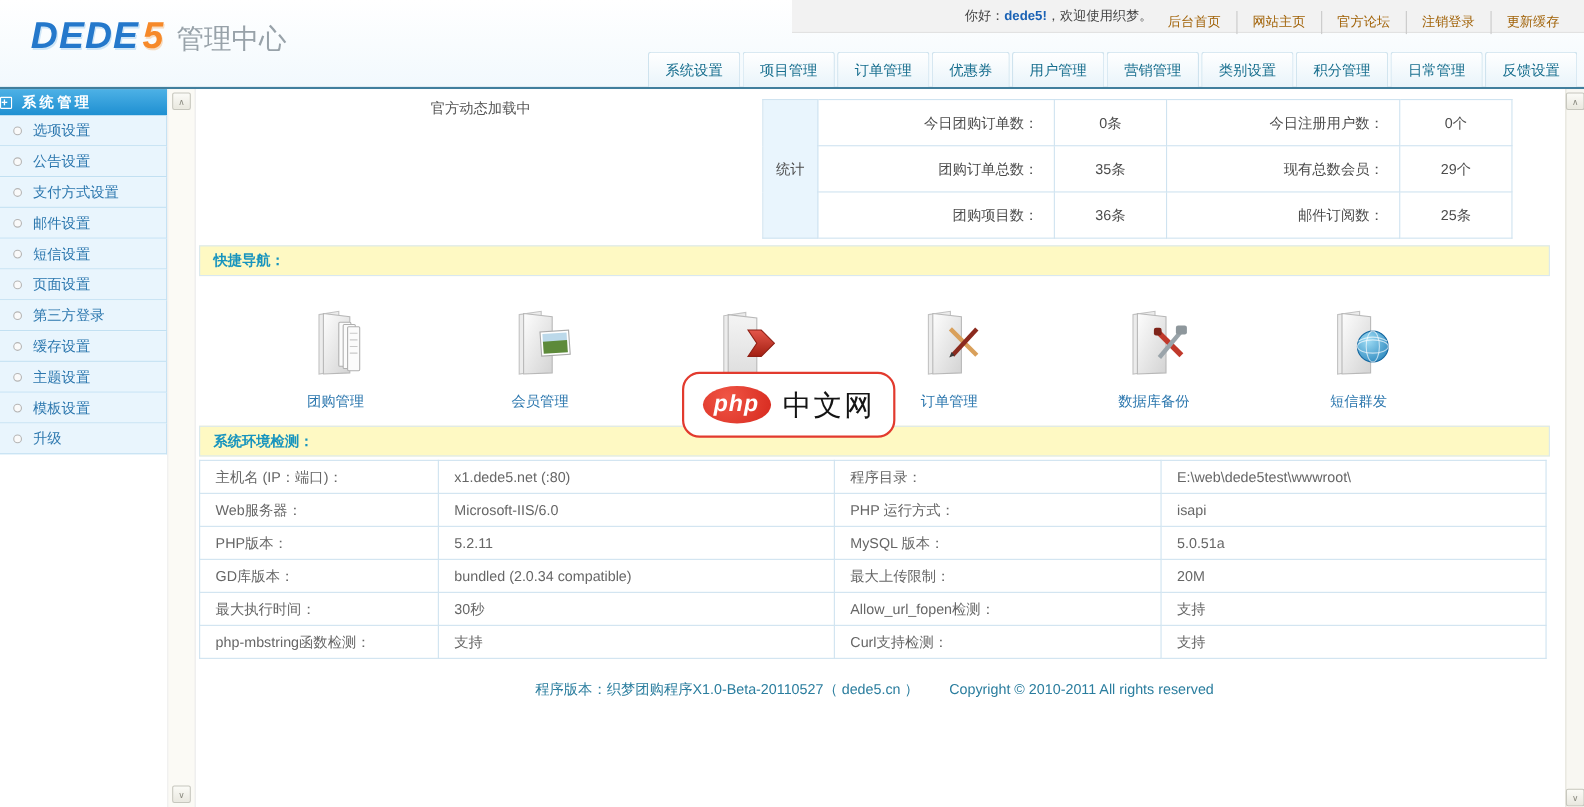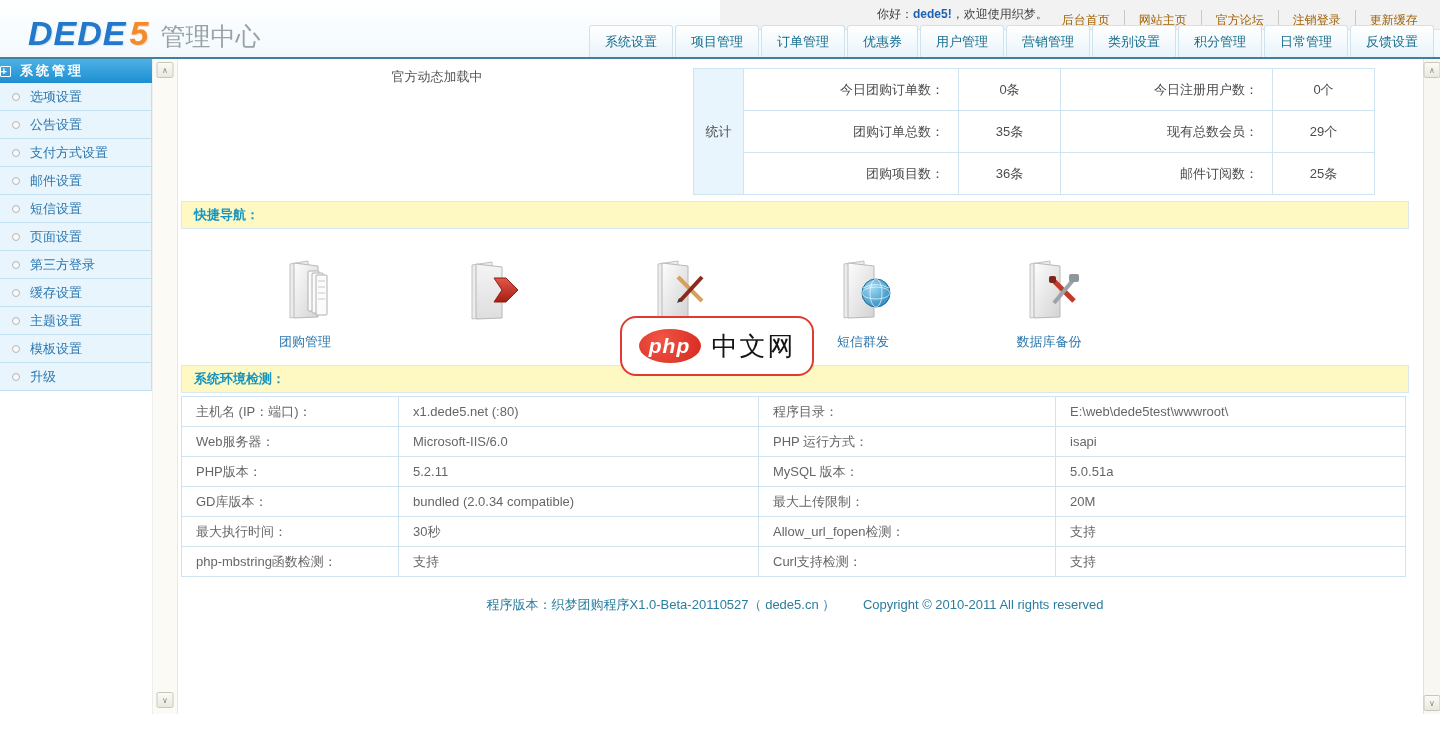--- a/index.html
+++ b/index.html
@@ -1,19 +1,19 @@
 <!DOCTYPE html>
 <html><head>
 <meta charset="utf-8">
 <style>
   * { margin:0; padding:0; box-sizing:border-box; }
   html,body { width:1440px; height:734px; font-family:"Liberation Sans","DejaVu Sans",sans-serif; background:#fff; overflow:hidden; }
 
   
-  .header { position:relative; height:59px; background:linear-gradient(#ffffff,#f2f9fd); border-bottom:2px solid #417f9d;padding-left:28px; }
+  .header { position:relative; height:81px; background:linear-gradient(#ffffff,#f2f9fd); border-bottom:2px solid #417f9d;padding-left:28px; }
   .logo { position:absolute; left:28px; top:14px; display:flex; align-items:baseline; }
   .logo .dede { font-size:34px; font-weight:bold; font-style:italic; color:#2478cb; letter-spacing:1px; text-shadow:1px 1px 0 #cfe6f7; }
   .logo .five { font-size:34px; font-weight:bold; font-style:italic; color:#f68929; margin-left:3px; text-shadow:1px 1px 0 #f7dcc0; }
   .logo .suffix { font-size:25px; color:#98a2a9; margin-left:12px; }
   .topbar { position:absolute; left:720px; right:0; top:0; height:30px; background:#f2f2f2; border-bottom:1px solid #e2e2e2; display:flex; align-items:center; font-size:12px; color:#444; padding:0 12px; }
   .greeting { margin-left:145px; white-space:nowrap; }
   .greeting .uname { color:#1a62b5; font-weight:bold; }
   .toplinks { display:flex; margin-left:auto; }
   .toplink { padding:2px 14px; border-left:1px solid #c9c9c9; color:#a16207; cursor:pointer; white-space:nowrap;margin-top:12px; }
   .toplink:first-child { border-left:none; }
@@ -240,65 +240,79 @@
                 <line x1="46" y1="42" x2="53" y2="42"></line>
               </g>
           </svg>
         </span>
         <div class="qlabel">团购管理</div>
       </div>
       <div class="qitem">
         <span class="qicon">
           <svg width="66" height="66" viewBox="0 0 66 66">
             <path d="M14 7 L34 4 L34 58 L14 61 Z" fill="#ececec" stroke="#c2c2c2"></path>
+            <path d="M18 6 L44 9 L44 60 L18 61 Z" fill="url(#g-fold)" stroke="#b8b8b8"></path>
+            <g transform="rotate(-4 46 38)">
+              <rect x="34" y="22" width="26" height="22" fill="#fff" stroke="#aaa"></rect>
+              <rect x="36" y="24" width="22" height="9" fill="#bcd9ea"></rect>
+              <rect x="36" y="31" width="22" height="11" fill="#5d8a3a"></rect>
+            </g>
+          </svg>
+        </span>
+        <div class="qlabel">会员管理</div>
+      </div>
+      <div class="qitem">
+        <span class="qicon">
+          <svg width="66" height="66" viewBox="0 0 66 66">
+            <path d="M14 7 L34 4 L34 58 L14 61 Z" fill="#ececec" stroke="#c2c2c2"></path>
             <path d="M18 6 L44 9 L44 60 L18 61 Z" fill="url(#g-fold2)" stroke="#b8b8b8"></path>
             <polygon points="36,20 48,20 60,32 48,44 36,44 44,32" fill="url(#g-red)" stroke="#8e1f14"></polygon>
           </svg>
         </span>
         <div class="qlabel"></div>
       </div>
       <div class="qitem">
         <span class="qicon">
           <svg width="66" height="66" viewBox="0 0 66 66">
             <path d="M14 7 L34 4 L34 58 L14 61 Z" fill="#ececec" stroke="#c2c2c2"></path>
             <path d="M18 6 L44 9 L44 60 L18 61 Z" fill="url(#g-fold)" stroke="#b8b8b8"></path>
             <line x1="34" y1="20" x2="58" y2="44" stroke="#d9a05b" stroke-width="4"></line>
             <line x1="58" y1="20" x2="36" y2="44" stroke="#8b2a1e" stroke-width="4"></line>
             <polygon points="33,46 38,44 35,41" fill="#3a3a3a"></polygon>
           </svg>
         </span>
         <div class="qlabel">订单管理</div>
+      </div>
+      <div class="qitem">
+        <span class="qicon">
+          <svg width="66" height="66" viewBox="0 0 66 66">
+            <path d="M14 7 L34 4 L34 58 L14 61 Z" fill="#ececec" stroke="#c2c2c2"></path>
+            <path d="M18 6 L44 9 L44 60 L18 61 Z" fill="url(#g-fold)" stroke="#b8b8b8"></path>
+            <line x1="36" y1="22" x2="58" y2="44" stroke="#c0392b" stroke-width="5"></line>
+            <line x1="58" y1="22" x2="38" y2="46" stroke="#9aa4aa" stroke-width="4"></line>
+            <rect x="53" y="17" width="10" height="8" rx="2" fill="#8e979c"></rect>
+            <rect x="33" y="19" width="7" height="7" rx="2" fill="#7f241a"></rect>
+          </svg>
+        </span>
+        <div class="qlabel">数据库备份</div>
       </div>
       <div class="qitem">
         <span class="qicon">
           <svg width="66" height="66" viewBox="0 0 66 66">
             <path d="M14 7 L34 4 L34 58 L14 61 Z" fill="#ececec" stroke="#c2c2c2"></path>
             <path d="M18 6 L44 9 L44 60 L18 61 Z" fill="url(#g-fold)" stroke="#b8b8b8"></path>
             <circle cx="46" cy="36" r="14" fill="url(#g-globe)" stroke="#1668a0"></circle>
             <g fill="none" stroke="rgba(255,255,255,0.65)">
               <ellipse cx="46" cy="36" rx="14" ry="6"></ellipse>
               <ellipse cx="46" cy="36" rx="6" ry="14"></ellipse>
               <path d="M33 31 Q46 24 59 31"></path>
             </g>
           </svg>
         </span>
         <div class="qlabel">短信群发</div>
-      </div>
-      <div class="qitem">
-        <span class="qicon">
-          <svg width="66" height="66" viewBox="0 0 66 66">
-            <path d="M14 7 L34 4 L34 58 L14 61 Z" fill="#ececec" stroke="#c2c2c2"></path>
-            <path d="M18 6 L44 9 L44 60 L18 61 Z" fill="url(#g-fold)" stroke="#b8b8b8"></path>
-            <line x1="36" y1="22" x2="58" y2="44" stroke="#c0392b" stroke-width="5"></line>
-            <line x1="58" y1="22" x2="38" y2="46" stroke="#9aa4aa" stroke-width="4"></line>
-            <rect x="53" y="17" width="10" height="8" rx="2" fill="#8e979c"></rect>
-            <rect x="33" y="19" width="7" height="7" rx="2" fill="#7f241a"></rect>
-          </svg>
-        </span>
-        <div class="qlabel">数据库备份</div>
       </div>
     </div>
 
     <div class="bar">系统环境检测：</div>
 
     <table class="env">
       <colgroup>
           <col style="width:217px">
           <col style="width:360px">
           <col style="width:297px">

